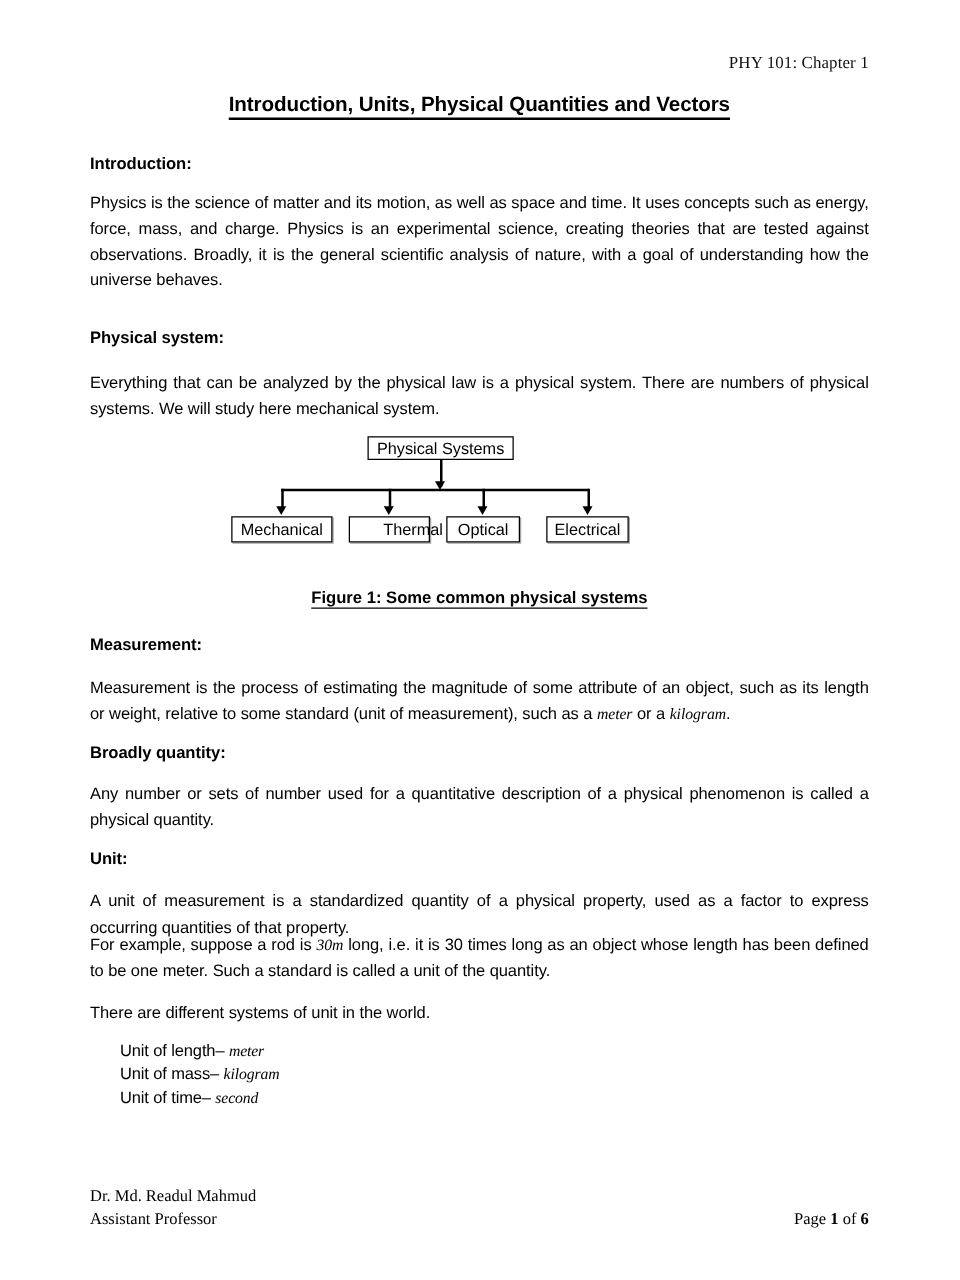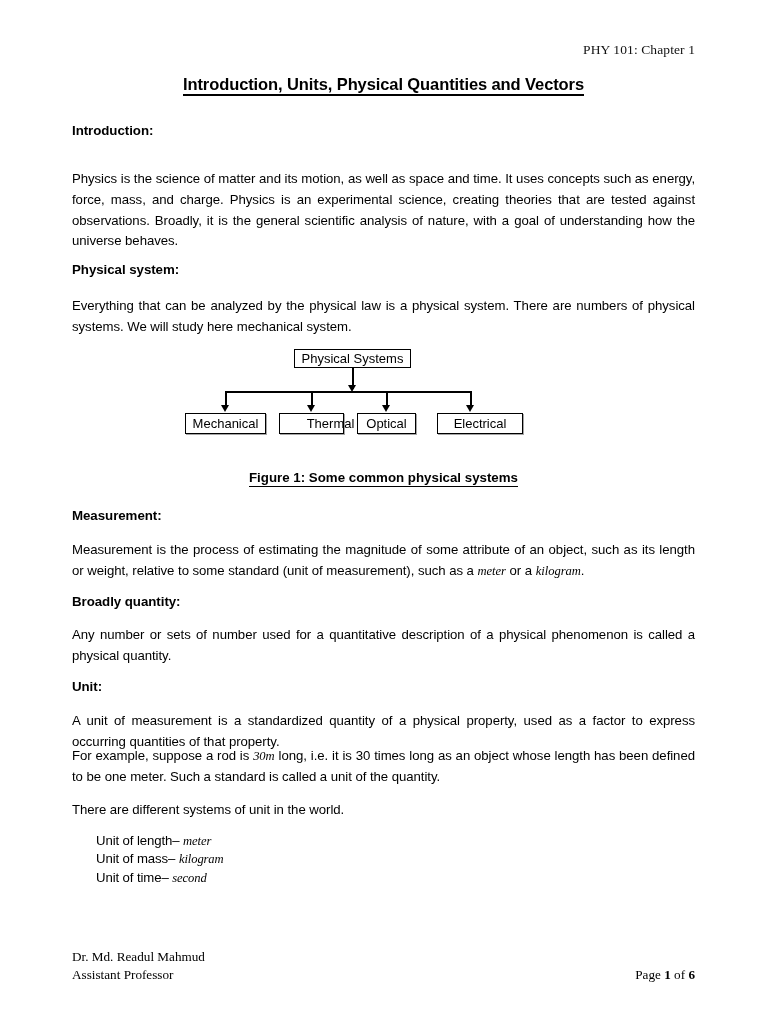--- a/index.html
+++ b/index.html
@@ -107,21 +107,21 @@
     width: 117px;
     height: 19px;
     border-width: 1px;
     box-shadow: none;
     text-align: center;
   }
   .fbox.leaf { top: 68px; height: 21px; }
   .leaf1 { left: 113px; width: 81px; }
   .leaf2 { left: 207px; width: 65px; padding-left: 38px; }
   .leaf3 { left: 285px; width: 59px; }
-  .leaf4 { left: 365px; width: 86px; }
+  .leaf4 { left: 365px; width: 66px; }
 
   .vline {
     position: absolute;
     width: 1.6px;
     background: #000;
   }
   .hline {
     position: absolute;
     height: 1.6px;
     background: #000;
@@ -203,21 +203,21 @@
 </head>
 <body>
 
 <div class="page">
 
   <div class="doc-header">PHY 101: Chapter 1</div>
 
   <div class="doc-title"><span>Introduction, Units, Physical Quantities and Vectors</span></div>
 
   <div class="sec-head" style="top:123px;">Introduction:</div>
-  <div class="para" style="top:152px;margin-top:17px;">Physics is the science of matter and its motion, as well as space and time. It uses concepts such as energy, force, mass, and charge. Physics is an experimental science, creating theories that are tested against observations. Broadly, it is the general scientific analysis of nature, with a goal of understanding how the universe behaves.</div>
+  <div class="para" style="top:152px;">Physics is the science of matter and its motion, as well as space and time. It uses concepts such as energy, force, mass, and charge. Physics is an experimental science, creating theories that are tested against observations. Broadly, it is the general scientific analysis of nature, with a goal of understanding how the universe behaves.</div>
 
   <div class="sec-head" style="top:262px;">Physical system:</div>
   <div class="para" style="top:296px;">Everything that can be analyzed by the physical law is a physical system. There are numbers of physical systems. We will study here mechanical system.</div>
 
   <div class="figure">
     <div class="fbox root">
       <span>Physical Systems</span>
     </div>
 
     <div class="vline" style="left:280px; top:23px; height:21px;"></div>

